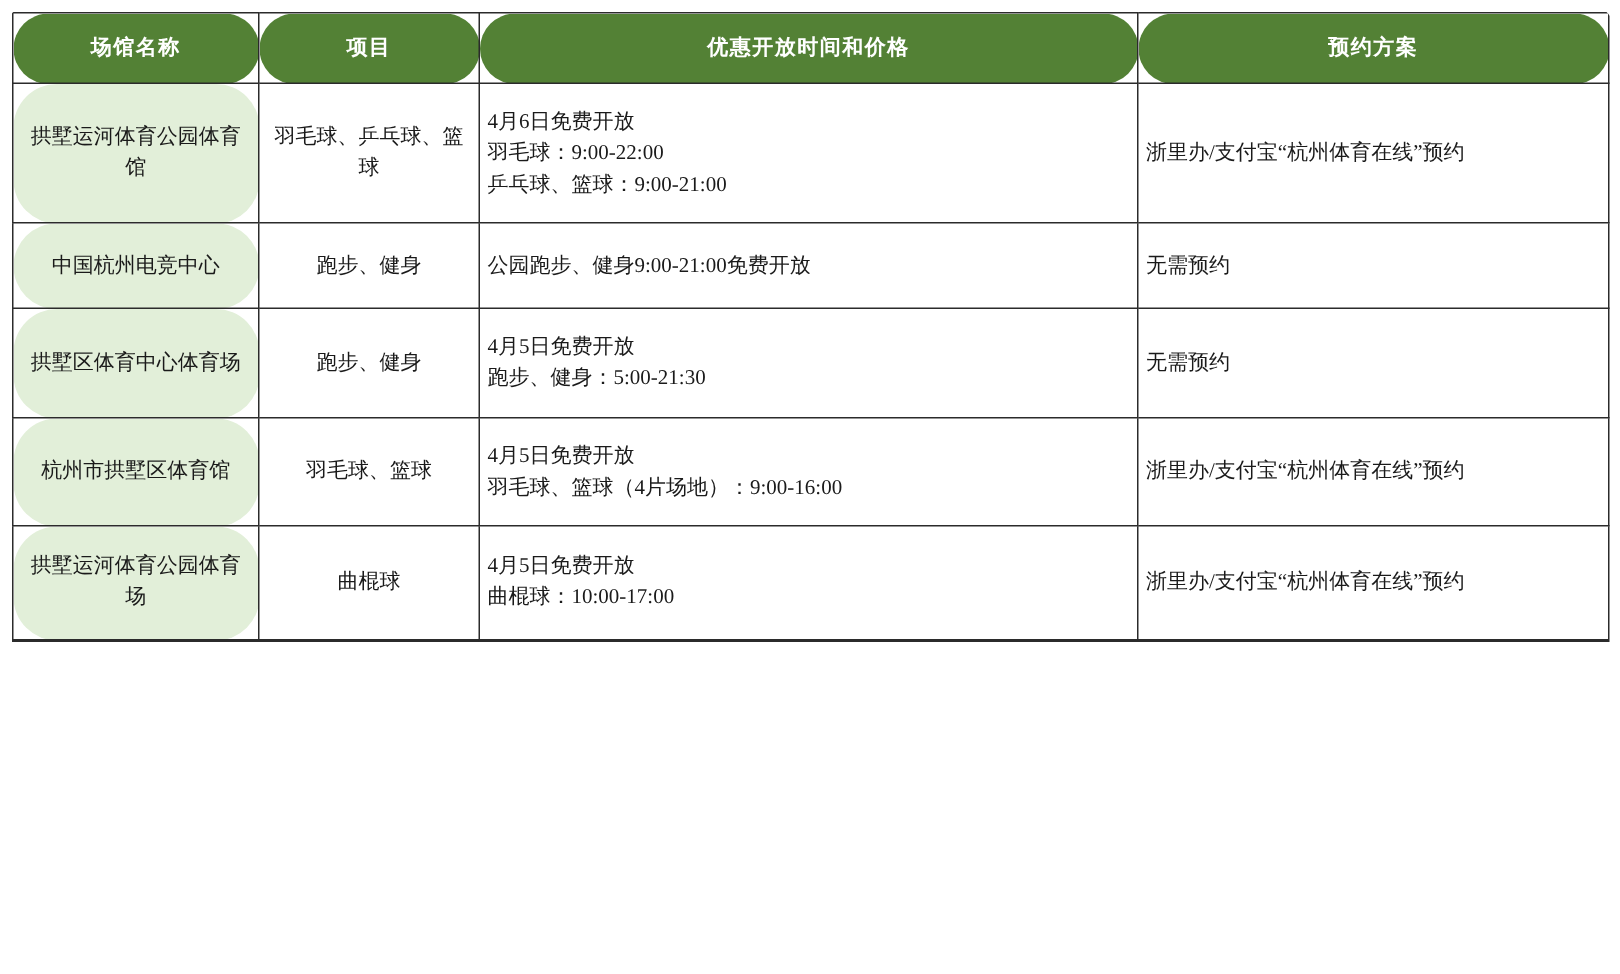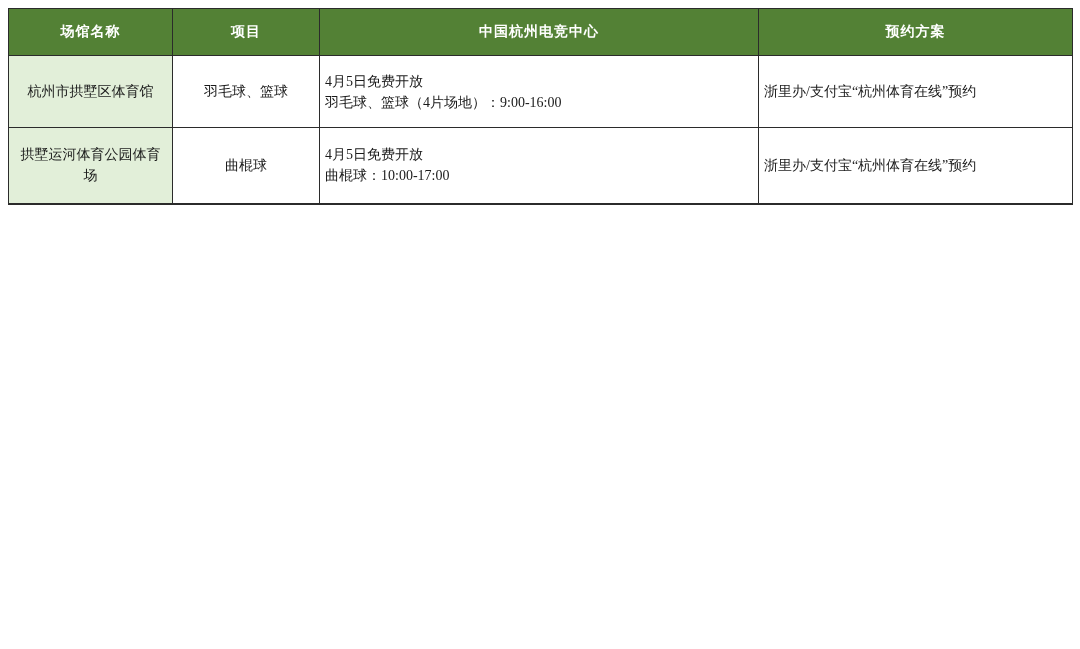--- a/index.html
+++ b/index.html
@@ -1,21 +1,21 @@
 <!DOCTYPE html>
 <html style="--header-bg: #538135; --header-text: #ffffff; --venue-bg: #e2efd9; --border-color: #2b2b2b;"><head>
 <meta charset="utf-8">
 <style>
   :root {
     --header-bg: #538135;
     --header-text: #ffffff;
     --venue-bg: #e2efd9;
     --border-color: #2b2b2b;
   }
-  * { box-sizing: border-box; }
+  * { box-sizing: border-box; border-radius: 29px; }
   html, body { margin: 0; padding: 0; background: #ffffff; }
   body {
     font-family: "Liberation Serif", "DejaVu Serif", serif;
     color: #1a1a1a;
   }
   .page {
     width: 1080px;
     height: 649px;
     padding: 8px;
     background: #ffffff;
@@ -68,25 +68,46 @@
     <colgroup>
       <col style="width:164px">
       <col style="width:147px">
       <col style="width:439px">
       <col style="width:314px">
     </colgroup>
     <thead>
       <tr style="height:47px">
         <th>场馆名称</th>
         <th>项目</th>
-        <th>中国杭州电竞中心</th>
+        <th>优惠开放时间和价格</th>
         <th>预约方案</th>
       </tr>
     </thead>
     <tbody>
+      <tr style="height:93px">
+        <td class="venue-cell">拱墅运河体育公园体育馆</td>
+        <td class="projects-cell">羽毛球、乒乓球、篮球</td>
+        <td class="schedule-cell">4月6日免费开放
+羽毛球：9:00-22:00
+乒乓球、篮球：9:00-21:00</td>
+        <td class="booking-cell">浙里办/支付宝“杭州体育在线”预约</td>
+      </tr>
+      <tr style="height:57px">
+        <td class="venue-cell">中国杭州电竞中心</td>
+        <td class="projects-cell">跑步、健身</td>
+        <td class="schedule-cell">公园跑步、健身9:00-21:00免费开放</td>
+        <td class="booking-cell">无需预约</td>
+      </tr>
+      <tr style="height:73px">
+        <td class="venue-cell">拱墅区体育中心体育场</td>
+        <td class="projects-cell">跑步、健身</td>
+        <td class="schedule-cell">4月5日免费开放
+跑步、健身：5:00-21:30</td>
+        <td class="booking-cell">无需预约</td>
+      </tr>
       <tr style="height:72px">
         <td class="venue-cell">杭州市拱墅区体育馆</td>
         <td class="projects-cell">羽毛球、篮球</td>
         <td class="schedule-cell">4月5日免费开放
 羽毛球、篮球（4片场地）：9:00-16:00</td>
         <td class="booking-cell">浙里办/支付宝“杭州体育在线”预约</td>
       </tr>
       <tr style="height:76px">
         <td class="venue-cell">拱墅运河体育公园体育场</td>
         <td class="projects-cell">曲棍球</td>

